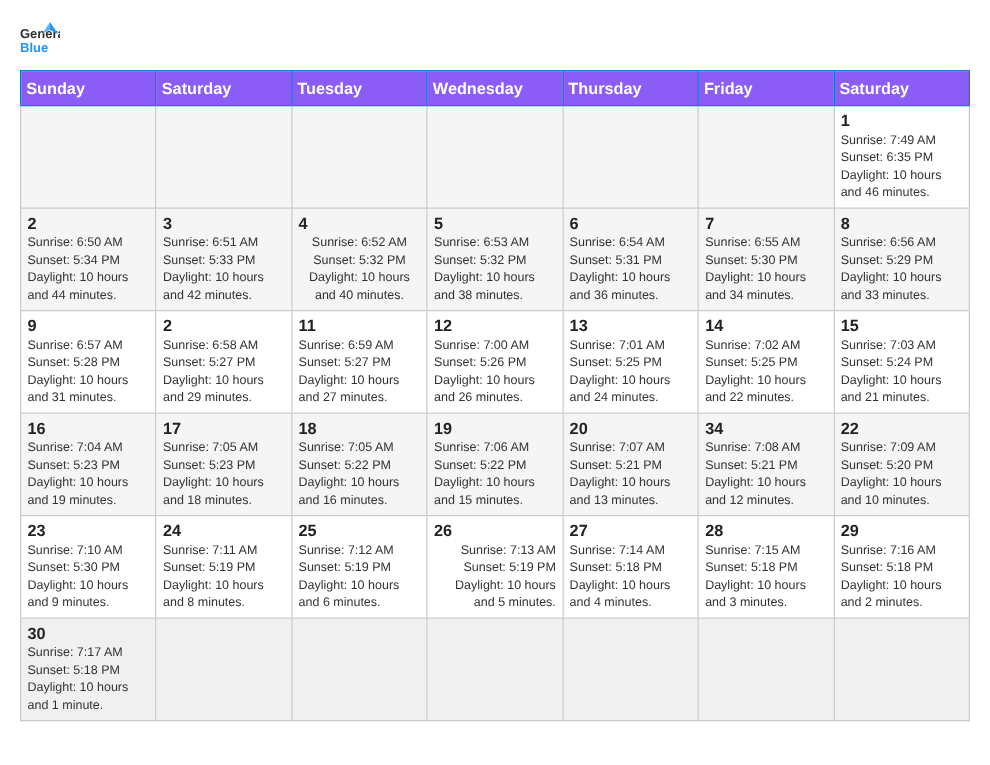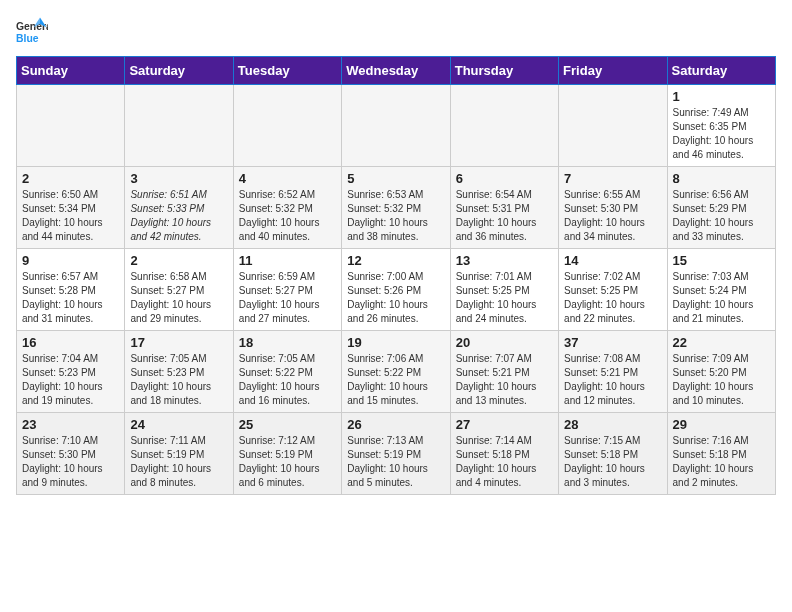--- a/index.html
+++ b/index.html
@@ -36,21 +36,21 @@
     .location-title {
       font-size: 14px;
       color: #444;
     }
     .calendar {
       width: 100%;
       border-collapse: collapse;
       border: 1px solid #ccc;
     }
     .calendar th {
-      background-color: #4c1d95;
+      background-color: #8b5cf6;
       color: #fff;
       font-size: 13px;
       font-weight: bold;
       padding: 6px 4px;
       text-align: left;
       border: 1px solid #1976D2;
     }
     .calendar td {
       border: 1px solid #ccc;
       vertical-align: top;
@@ -129,27 +129,27 @@
       </tr>
       <tr class="row-odd">
         <td>
           <span class="day-number">2</span>
           <div class="day-info" style="white-space: pre-line;">Sunrise: 6:50 AM
 Sunset: 5:34 PM
 Daylight: 10 hours and 44 minutes.</div>
         </td>
         <td>
           <span class="day-number">3</span>
-          <div class="day-info" style="white-space: pre-line; font-style: italic;">Sunrise: 6:51 AM
+          <div class="day-info" style="white-space: pre-line;">Sunrise: 6:51 AM
 Sunset: 5:33 PM
 Daylight: 10 hours and 42 minutes.</div>
         </td>
         <td>
           <span class="day-number">4</span>
-          <div class="day-info" style="white-space: pre-line;">Sunrise: 6:52 AM
+          <div class="day-info" style="white-space: pre-line; text-align: center;">Sunrise: 6:52 AM
 Sunset: 5:32 PM
 Daylight: 10 hours and 40 minutes.</div>
         </td>
         <td>
           <span class="day-number">5</span>
           <div class="day-info" style="white-space: pre-line;">Sunrise: 6:53 AM
 Sunset: 5:32 PM
 Daylight: 10 hours and 38 minutes.</div>
         </td>
         <td>
@@ -240,21 +240,21 @@
 Sunset: 5:22 PM
 Daylight: 10 hours and 15 minutes.</div>
         </td>
         <td>
           <span class="day-number">20</span>
           <div class="day-info" style="white-space: pre-line;">Sunrise: 7:07 AM
 Sunset: 5:21 PM
 Daylight: 10 hours and 13 minutes.</div>
         </td>
         <td>
-          <span class="day-number">37</span>
+          <span class="day-number">34</span>
           <div class="day-info" style="white-space: pre-line;">Sunrise: 7:08 AM
 Sunset: 5:21 PM
 Daylight: 10 hours and 12 minutes.</div>
         </td>
         <td>
           <span class="day-number">22</span>
           <div class="day-info" style="white-space: pre-line;">Sunrise: 7:09 AM
 Sunset: 5:20 PM
 Daylight: 10 hours and 10 minutes.</div>
         </td>
@@ -273,21 +273,21 @@
 Daylight: 10 hours and 8 minutes.</div>
         </td>
         <td>
           <span class="day-number">25</span>
           <div class="day-info" style="white-space: pre-line;">Sunrise: 7:12 AM
 Sunset: 5:19 PM
 Daylight: 10 hours and 6 minutes.</div>
         </td>
         <td>
           <span class="day-number">26</span>
-          <div class="day-info" style="white-space: pre-line;">Sunrise: 7:13 AM
+          <div class="day-info" style="white-space: pre-line; text-align: right;">Sunrise: 7:13 AM
 Sunset: 5:19 PM
 Daylight: 10 hours and 5 minutes.</div>
         </td>
         <td>
           <span class="day-number">27</span>
           <div class="day-info" style="white-space: pre-line;">Sunrise: 7:14 AM
 Sunset: 5:18 PM
 Daylight: 10 hours and 4 minutes.</div>
         </td>
         <td>
@@ -296,14 +296,28 @@
 Sunset: 5:18 PM
 Daylight: 10 hours and 3 minutes.</div>
         </td>
         <td>
           <span class="day-number">29</span>
           <div class="day-info" style="white-space: pre-line;">Sunrise: 7:16 AM
 Sunset: 5:18 PM
 Daylight: 10 hours and 2 minutes.</div>
         </td>
       </tr>
+      <tr class="row-odd">
+        <td>
+          <span class="day-number">30</span>
+          <div class="day-info" style="white-space: pre-line;">Sunrise: 7:17 AM
+Sunset: 5:18 PM
+Daylight: 10 hours and 1 minute.</div>
+        </td>
+        <td class="empty"></td>
+        <td class="empty"></td>
+        <td class="empty"></td>
+        <td class="empty"></td>
+        <td class="empty"></td>
+        <td class="empty"></td>
+      </tr>
     </tbody>
 </table>
 
 </body></html>

